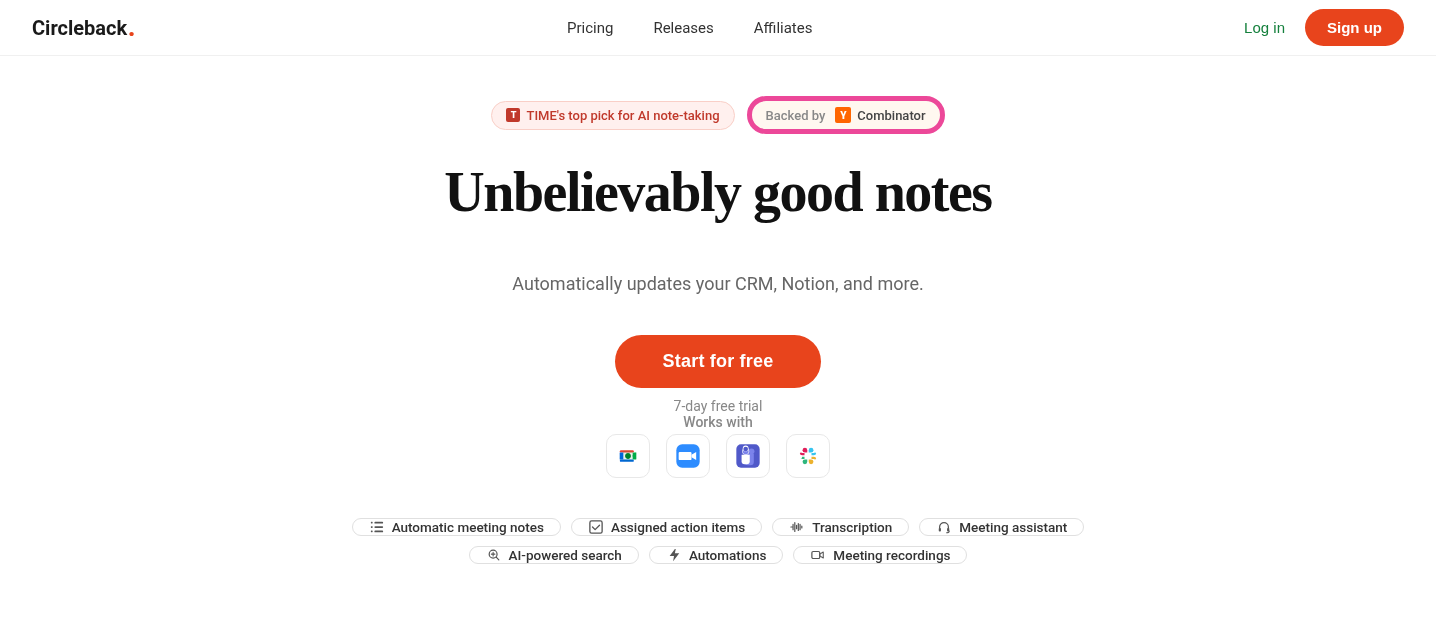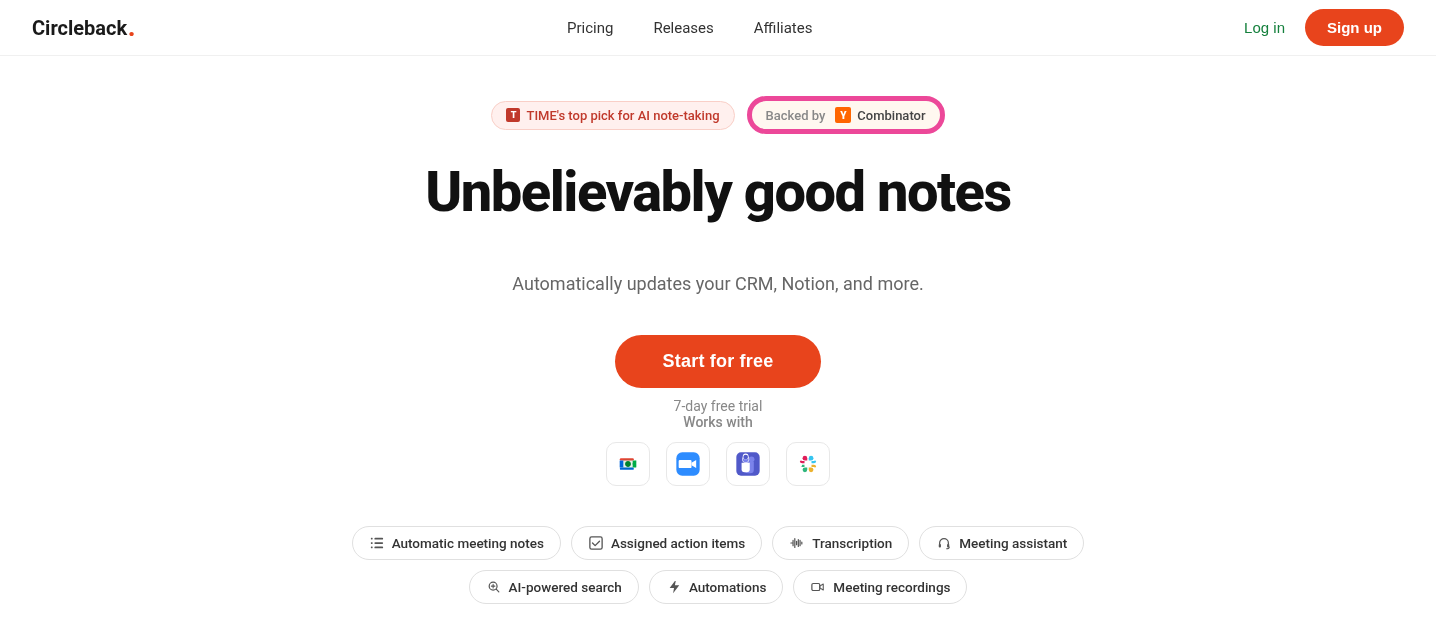--- a/index.html
+++ b/index.html
@@ -137,20 +137,21 @@
 
     
     .hero-title {
       font-size: 56px;
       font-weight: 800;
       color: #111;
       text-align: right;
       letter-spacing: -1.5px;
       line-height: 1.1;
       margin-bottom: 18px;
+      font-family: Liberation Serif, serif;
     }
     .hero-subtitle {
       font-size: 18px;
       color: #666;
       text-align: center;
       line-height: 1.6;
       margin-bottom: 36px;
     }
 
     
@@ -174,21 +175,21 @@
     .trial-text {
       font-size: 14px;
       color: #888;
     }
 
     
     .works-with-section {
       display: flex;
       flex-direction: column;
       align-items: center;
-      gap: 12px;
+      gap: 4px;
       margin-bottom: 40px;
     }
     .works-with-label {
       font-size: 14px;
       color: #888;
       font-weight: 500;
     }
     .integrations {
       display: flex;
       align-items: center;
@@ -208,21 +209,21 @@
       display: flex;
       flex-wrap: wrap;
       justify-content: center;
       gap: 10px;
       max-width: 900px;
     }
     .feature-tag {
       display: flex;
       align-items: center;
       gap: 7px;
-      padding: 8px 16px;
+      padding: 0 16px;
       border: 1.5px solid #e0e0e0;
       border-radius: 20px;
       font-size: 13.5px;
       color: #333;
       font-weight: 500;
       background: #fff;
       cursor: pointer;
     }
     .tag-icon {
       width: 16px;

